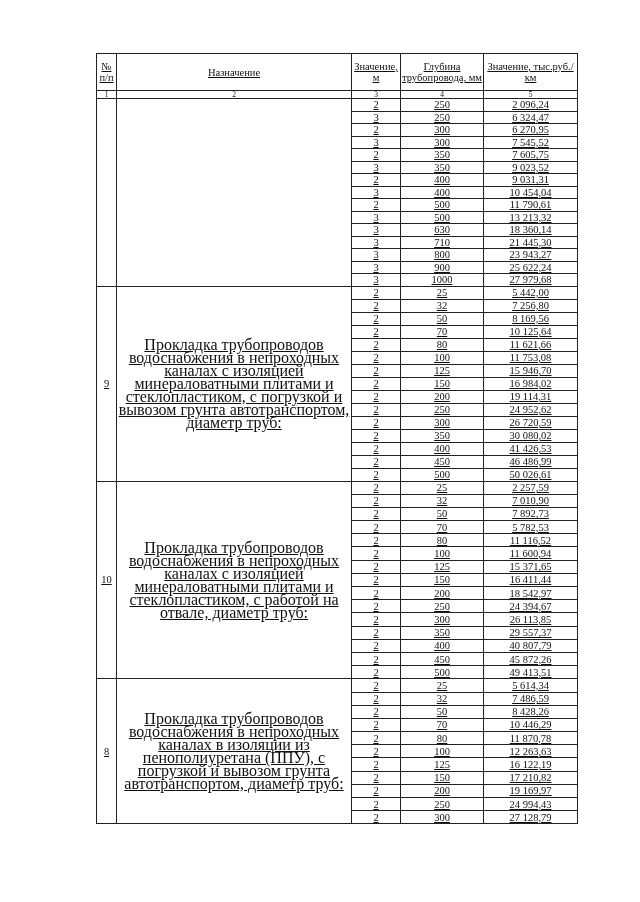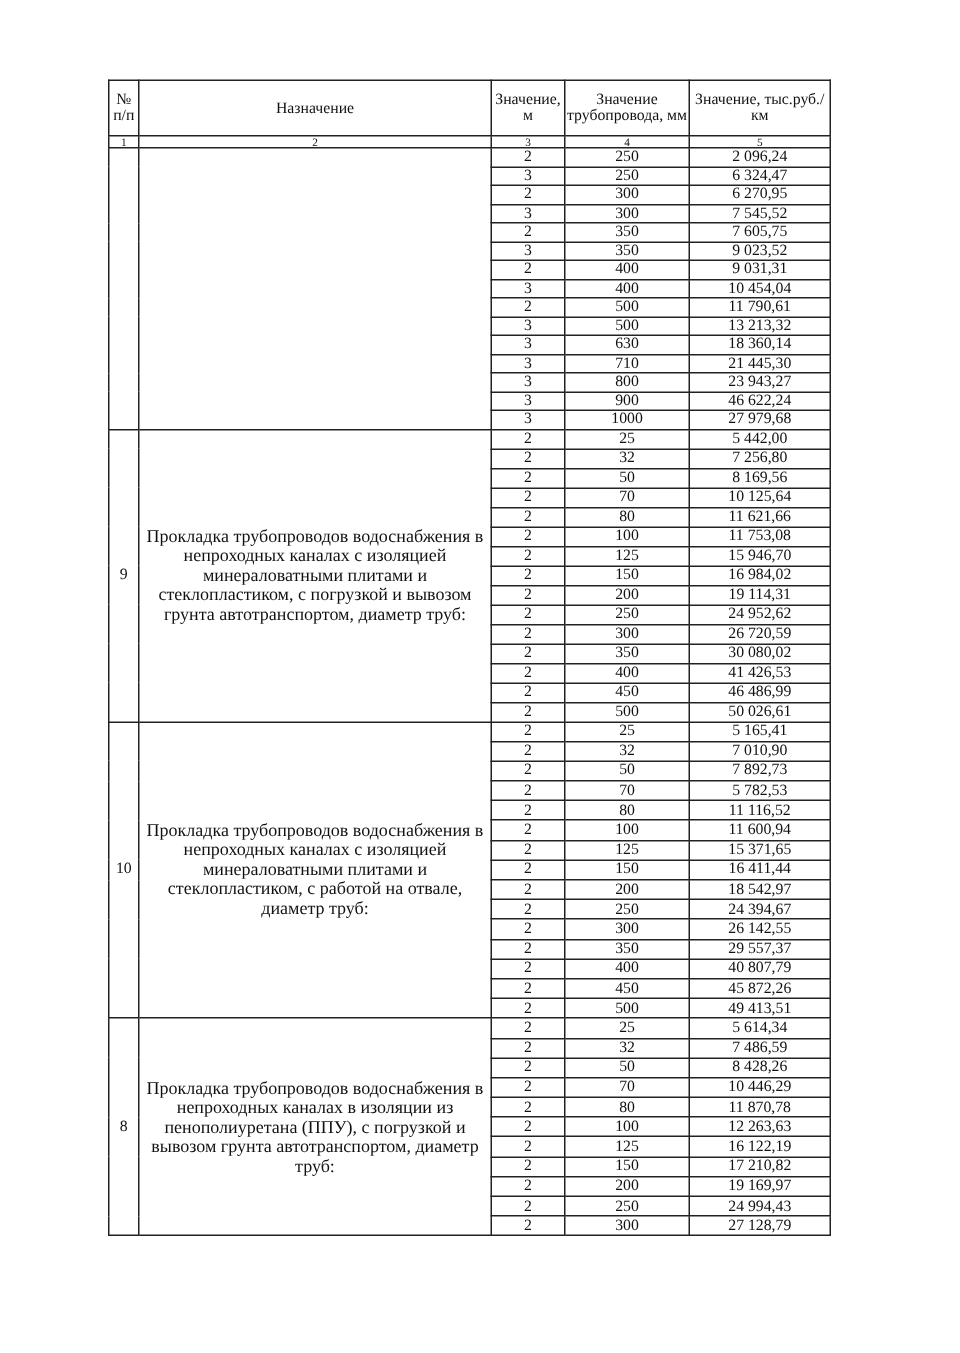--- a/index.html
+++ b/index.html
@@ -1,27 +1,27 @@
 <!DOCTYPE html>
 <html><head>
 <meta charset="utf-8">
 <style>
   html, body { margin: 0; padding: 0; background: #ffffff; }
   body { width: 640px; height: 902px; position: relative; overflow: hidden;
          font-family: "Liberation Serif", "DejaVu Serif", serif; color: #111; }
-  table.doc { position: absolute; left: 72px; top: 53px; width: 481px;
-              border-collapse: collapse; table-layout: fixed; }
+  table.doc { position: absolute; left: 96px; top: 53px; width: 481px;
+              border-collapse: collapse; table-layout: fixed; text-decoration: underline; }
   table.doc td, table.doc th { border: 1px solid #222; padding: 0; text-align: center;
               vertical-align: middle; font-weight: normal; overflow: hidden; }
   col.c1 { width: 20px; } col.c2 { width: 235px; } col.c3 { width: 49px; }
   col.c4 { width: 83px; } col.c5 { width: 94px; }
   th { font-size: 10.5px; line-height: 11px; height: 36px; }
   tr.nums td { font-size: 7.5px; height: 7px; line-height: 7px; }
   td.num { font-size: 10.5px; }
-  td.desc { font-size: 12px; line-height: 13px; padding: 0 6px; }
+  td.desc { font-size: 16px; line-height: 13px; padding: 0 6px; }
   td.v { font-size: 10.5px; line-height: 11px; }
   tr.s0 td.v { height: 11.5px; }
   tr.s9 td.v { height: 12px; }
   tr.s10 td.v { height: 12.2px; }
   tr.s11 td.v { height: 12.2px; }
 </style>
 </head>
 <body>
 
 <table class="doc">
@@ -30,21 +30,21 @@
       <col class="c2">
       <col class="c3">
       <col class="c4">
       <col class="c5">
     </colgroup>
   <thead>
     <tr>
       <th>№ п/п</th>
       <th>Назначение</th>
       <th>Значение, м</th>
-      <th>Значение трубопровода, мм</th>
+      <th>Глубина трубопровода, мм</th>
       <th>Значение, тыс.руб./км</th>
     </tr>
     <tr class="nums">
       <td>1</td>
       <td>2</td>
       <td>3</td>
       <td>4</td>
       <td>5</td>
     </tr>
   </thead>
@@ -112,21 +112,21 @@
         <td class="v">21 445,30</td>
       </tr>
       <tr class="s0">
         <td class="v">3</td>
         <td class="v">800</td>
         <td class="v">23 943,27</td>
       </tr>
       <tr class="s0">
         <td class="v">3</td>
         <td class="v">900</td>
-        <td class="v">46 622,24</td>
+        <td class="v">25 622,24</td>
       </tr>
       <tr class="s0">
         <td class="v">3</td>
         <td class="v">1000</td>
         <td class="v">27 979,68</td>
       </tr>
       <tr class="s9">
         <td class="num" rowspan="15">9</td>
         <td class="desc" rowspan="15">Прокладка трубопроводов водоснабжения в непроходных каналах с изоляцией минераловатными плитами и стеклопластиком, с погрузкой и вывозом грунта автотранспортом, диаметр труб:</td>
         <td class="v">2</td>
@@ -201,21 +201,21 @@
       <tr class="s9">
         <td class="v">2</td>
         <td class="v">500</td>
         <td class="v">50 026,61</td>
       </tr>
       <tr class="s10">
         <td class="num" rowspan="15">10</td>
         <td class="desc" rowspan="15">Прокладка трубопроводов водоснабжения в непроходных каналах с изоляцией минераловатными плитами и стеклопластиком, с работой на отвале, диаметр труб:</td>
         <td class="v">2</td>
         <td class="v">25</td>
-        <td class="v">5 165,41</td>
+        <td class="v">2 257,59</td>
       </tr>
       <tr class="s10">
         <td class="v">2</td>
         <td class="v">32</td>
         <td class="v">7 010,90</td>
       </tr>
       <tr class="s10">
         <td class="v">2</td>
         <td class="v">50</td>
         <td class="v">7 892,73</td>
@@ -251,21 +251,21 @@
         <td class="v">18 542,97</td>
       </tr>
       <tr class="s10">
         <td class="v">2</td>
         <td class="v">250</td>
         <td class="v">24 394,67</td>
       </tr>
       <tr class="s10">
         <td class="v">2</td>
         <td class="v">300</td>
-        <td class="v">26 142,55</td>
+        <td class="v">26 113,85</td>
       </tr>
       <tr class="s10">
         <td class="v">2</td>
         <td class="v">350</td>
         <td class="v">29 557,37</td>
       </tr>
       <tr class="s10">
         <td class="v">2</td>
         <td class="v">400</td>
         <td class="v">40 807,79</td>

